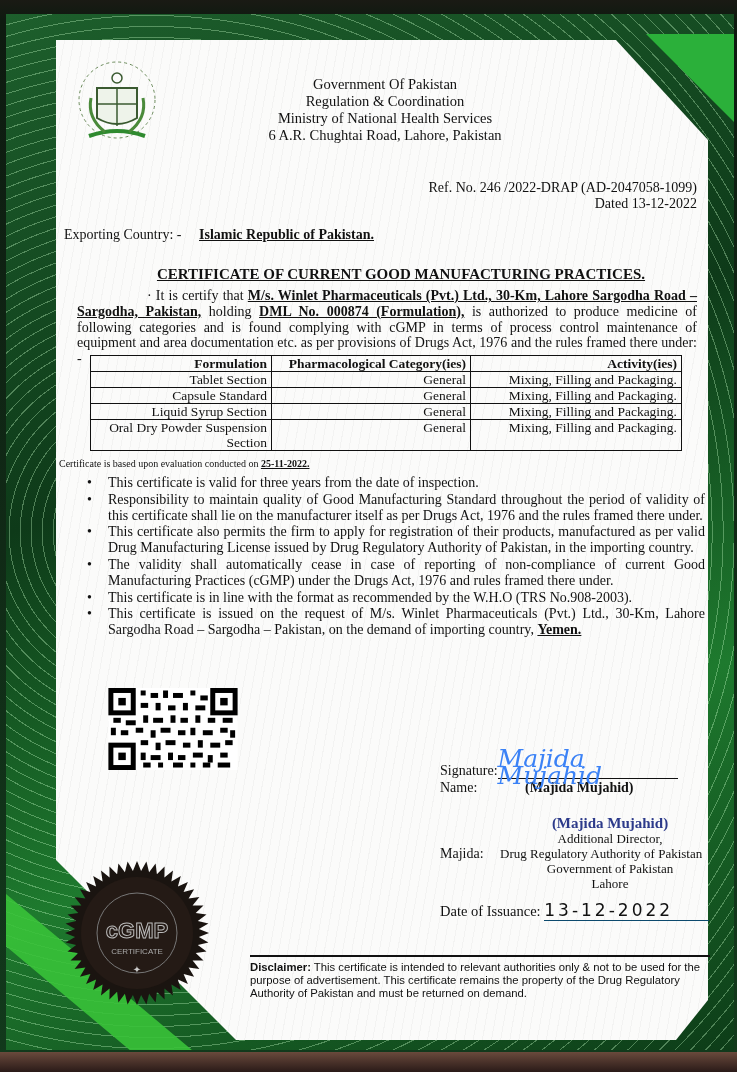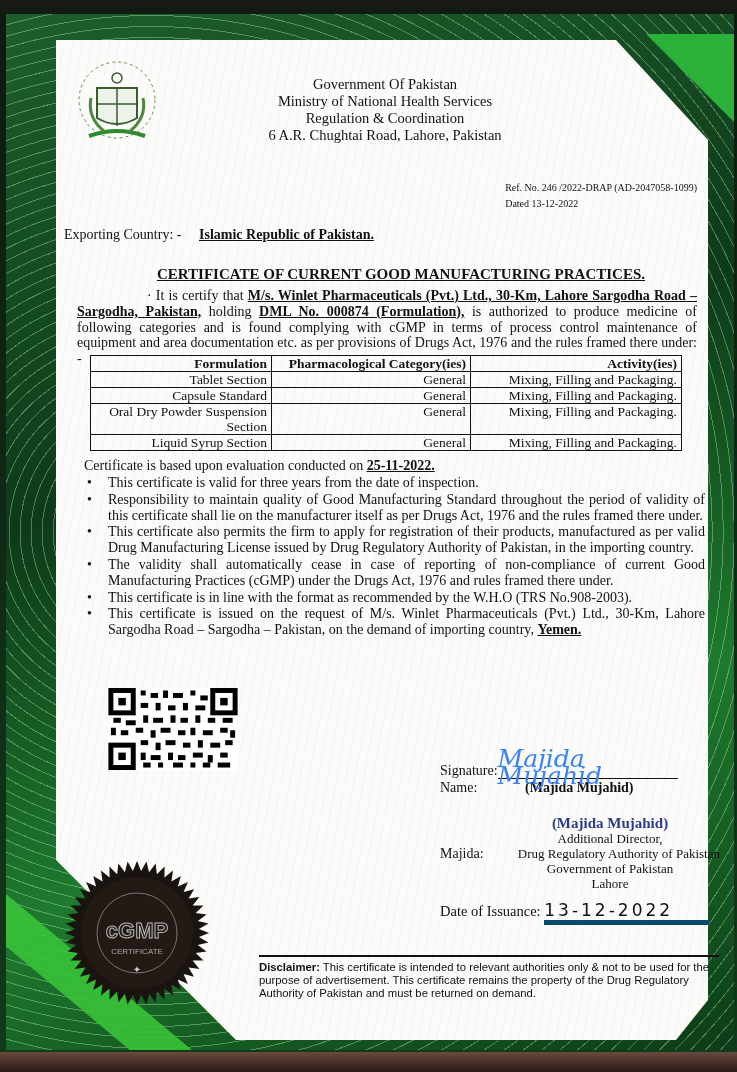--- a/index.html
+++ b/index.html
@@ -13,48 +13,48 @@
   .paper{position:absolute;left:56px;top:40px;width:652px;height:1000px;background:#fbfbfa;
      clip-path:polygon(0 0,560px 0,652px 100px,652px 960px,620px 1000px,180px 1000px,0 820px);}
   .paper::before{content:"";position:absolute;inset:0;background:repeating-linear-gradient(100deg,rgba(0,0,0,0) 0 8px,rgba(0,0,0,0.03) 8px 9px);}
   .green-band{position:absolute;left:0;top:880px;width:260px;height:40px;background:#38c238;transform:rotate(40deg);transform-origin:left top;opacity:.9;}
   .green-corner{position:absolute;left:640px;top:20px;width:120px;height:120px;background:#2bb03a;clip-path:polygon(0 0,100% 0,100% 100%);}
 
   .logo{position:absolute;left:75px;top:58px;width:85px;height:90px;}
   .header{position:absolute;left:200px;top:76px;width:370px;text-align:center;}
   .header div{font-size:14.5px;line-height:17px;}
   .header .org{font-weight:bold;font-size:17.5px;line-height:21px;}
-  .ref{position:absolute;right:40px;top:180px;text-align:left;font-size:10px;line-height:16px;}
+  .ref{position:absolute;right:40px;top:180px;text-align:right;font-size:14px;line-height:16px;}
   .countries{position:absolute;left:64px;top:227px;font-size:14px;line-height:16px;}
   .countries .row{display:flex;}
   .countries .lbl{width:135px;}
   .countries .val{font-weight:bold;text-decoration:underline;}
   .title{position:absolute;left:76px;width:650px;top:266px;text-align:center;font-weight:bold;text-decoration:underline;font-size:15px;}
   .intro{position:absolute;left:77px;top:288px;width:620px;font-size:14px;line-height:15.8px;text-align:justify;}
   .intro .u{font-weight:bold;text-decoration:underline;}
   table.cat{position:absolute;left:90px;top:355px;width:592px;border-collapse:collapse;font-size:13.5px;line-height:15px;}
   table.cat td,table.cat th{border:1px solid #111;padding:0 4px;text-align:right;vertical-align:top;}
   table.cat th{font-weight:bold;}
-  .eval{position:absolute;left:84px;top:458px;font-size:14px;}
+  .eval{position:absolute;left:59px;top:458px;font-size:10px;}
   .eval b{text-decoration:underline;}
   ul.points{position:absolute;left:77px;top:467px;width:620px;margin:8px;padding:0;list-style:none;font-size:14px;line-height:15.8px;}
   ul.points li{position:relative;padding-left:23px;text-align:justify;margin-bottom:1px;}
   ul.points li::before{content:"\2022";position:absolute;left:2px;top:0;}
   ul.points b{text-decoration:underline;}
   .qr{position:absolute;left:108px;top:688px;width:130px;height:82px;}
   .sig{position:absolute;left:440px;top:760px;width:280px;font-size:14px;line-height:17px;}
   .sig .lbl{display:inline-block;width:65px;}
   .signature-line{display:inline-block;width:180px;border-bottom:1px solid #111;height:18px;position:relative;vertical-align:bottom;}
   .scribble{position:absolute;left:0;top:-10px;font-family:"DejaVu Serif",serif;font-style:italic;font-size:25px;color:#3b82f6;}
   .stamp{position:absolute;left:440px;top:816px;width:280px;font-size:13px;line-height:15px;}
   .stamp .blue{color:#2c3a8a;font-weight:bold;font-size:15px;text-align:center;margin-left:60px;}
   .stamp .c{text-align:center;margin-left:60px;}
   .issuance{position:absolute;left:440px;top:900px;font-size:14.5px;}
-  .issuance .hand{display:inline-block;border-bottom:5px solid #0c4a6e;width:165px;font-family:"DejaVu Sans",sans-serif;font-size:17px;letter-spacing:3px;}
-  .disclaimer{position:absolute;left:250px;top:955px;width:460px;border-top:2px solid #111;padding-top:4px;font-family:"Liberation Sans",sans-serif;font-size:11.3px;line-height:13px;margin-left:9px;}
+  .issuance .hand{display:inline-block;border-bottom:1px solid #0c4a6e;width:165px;font-family:"DejaVu Sans",sans-serif;font-size:17px;letter-spacing:3px;}
+  .disclaimer{position:absolute;left:250px;top:955px;width:460px;border-top:2px solid #111;padding-top:4px;font-family:"Liberation Sans",sans-serif;font-size:11.3px;line-height:13px;}
   .disclaimer b{font-weight:bold;}
   .seal{position:absolute;left:62px;top:858px;width:150px;height:150px;}
 </style>
 </head>
 <body>
 
 <div class="frame"></div>
 <div class="bottom-strip"></div>
 <div class="inner">
   <div class="stripes"></div>
@@ -68,22 +68,22 @@
   <path d="M22 30 h40 v30 q-20 12 -40 0 z" fill="#eef3ea" stroke="#3a5a30" stroke-width="2"></path>
   <line x1="42" y1="30" x2="42" y2="68" stroke="#3a5a30" stroke-width="1.5"></line>
   <line x1="22" y1="46" x2="62" y2="46" stroke="#3a5a30" stroke-width="1.5"></line>
   <circle cx="42" cy="20" r="5" fill="none" stroke="#3a5a30" stroke-width="1.5"></circle>
   <path d="M14 78 q28 -10 56 0" fill="none" stroke="#2f8a2f" stroke-width="4"></path>
   <path d="M16 40 q-4 20 14 34 M68 40 q4 20 -14 34" fill="none" stroke="#4a8a3a" stroke-width="3"></path>
 </svg>
 
 <div class="header">
   <div>Government Of Pakistan</div>
+  <div>Regulation &amp; Coordination</div>
   <div>Ministry of National Health Services</div>
-  <div>Regulation &amp; Coordination</div>
   <div>6 A.R. Chughtai Road, Lahore, Pakistan</div>
 </div>
 
 <div class="ref">
   <div>Ref. No. 246 /2022-DRAP (AD-2047058-1099)</div>
   <div>Dated 13-12-2022</div>
 </div>
 
 <div class="countries">
   <div class="row">
@@ -109,26 +109,26 @@
     <td>Tablet Section</td>
     <td>General</td>
     <td>Mixing, Filling and Packaging.</td>
   </tr>
   <tr>
     <td>Capsule Standard</td>
     <td>General</td>
     <td>Mixing, Filling and Packaging.</td>
   </tr>
   <tr>
+    <td>Liquid Syrup Section</td>
+    <td>General</td>
+    <td>Mixing, Filling and Packaging.</td>
+  </tr>
+  <tr>
     <td>Oral Dry Powder Suspension Section</td>
-    <td>General</td>
-    <td>Mixing, Filling and Packaging.</td>
-  </tr>
-  <tr>
-    <td>Liquid Syrup Section</td>
     <td>General</td>
     <td>Mixing, Filling and Packaging.</td>
   </tr>
 </tbody>
   </table>
 
 <div class="eval">
   <span>Certificate is based upon evaluation conducted on </span><b>25-11-2022.</b>
 </div>
 
@@ -210,21 +210,21 @@
   <div>
     <span class="lbl">Name:</span><b style="margin-left:20px">(Majida Mujahid)</b>
   </div>
 </div>
 
 <div class="stamp">
   <div class="blue">(Majida Mujahid)</div>
   <div class="c">Additional Director,</div>
   <div style="display:flex;">
     <span style="width:60px;font-size:14px">Majida:</span>
-    <span style="flex:1;text-align:right">Drug Regulatory Authority of Pakistan</span>
+    <span style="flex:1;text-align:left">Drug Regulatory Authority of Pakistan</span>
   </div>
   <div class="c">Government of Pakistan</div>
   <div class="c">Lahore</div>
 </div>
 
 <div class="issuance">
   <span>Date of Issuance:</span>
   <span class="hand">13-12-2022</span>
 </div>
 

